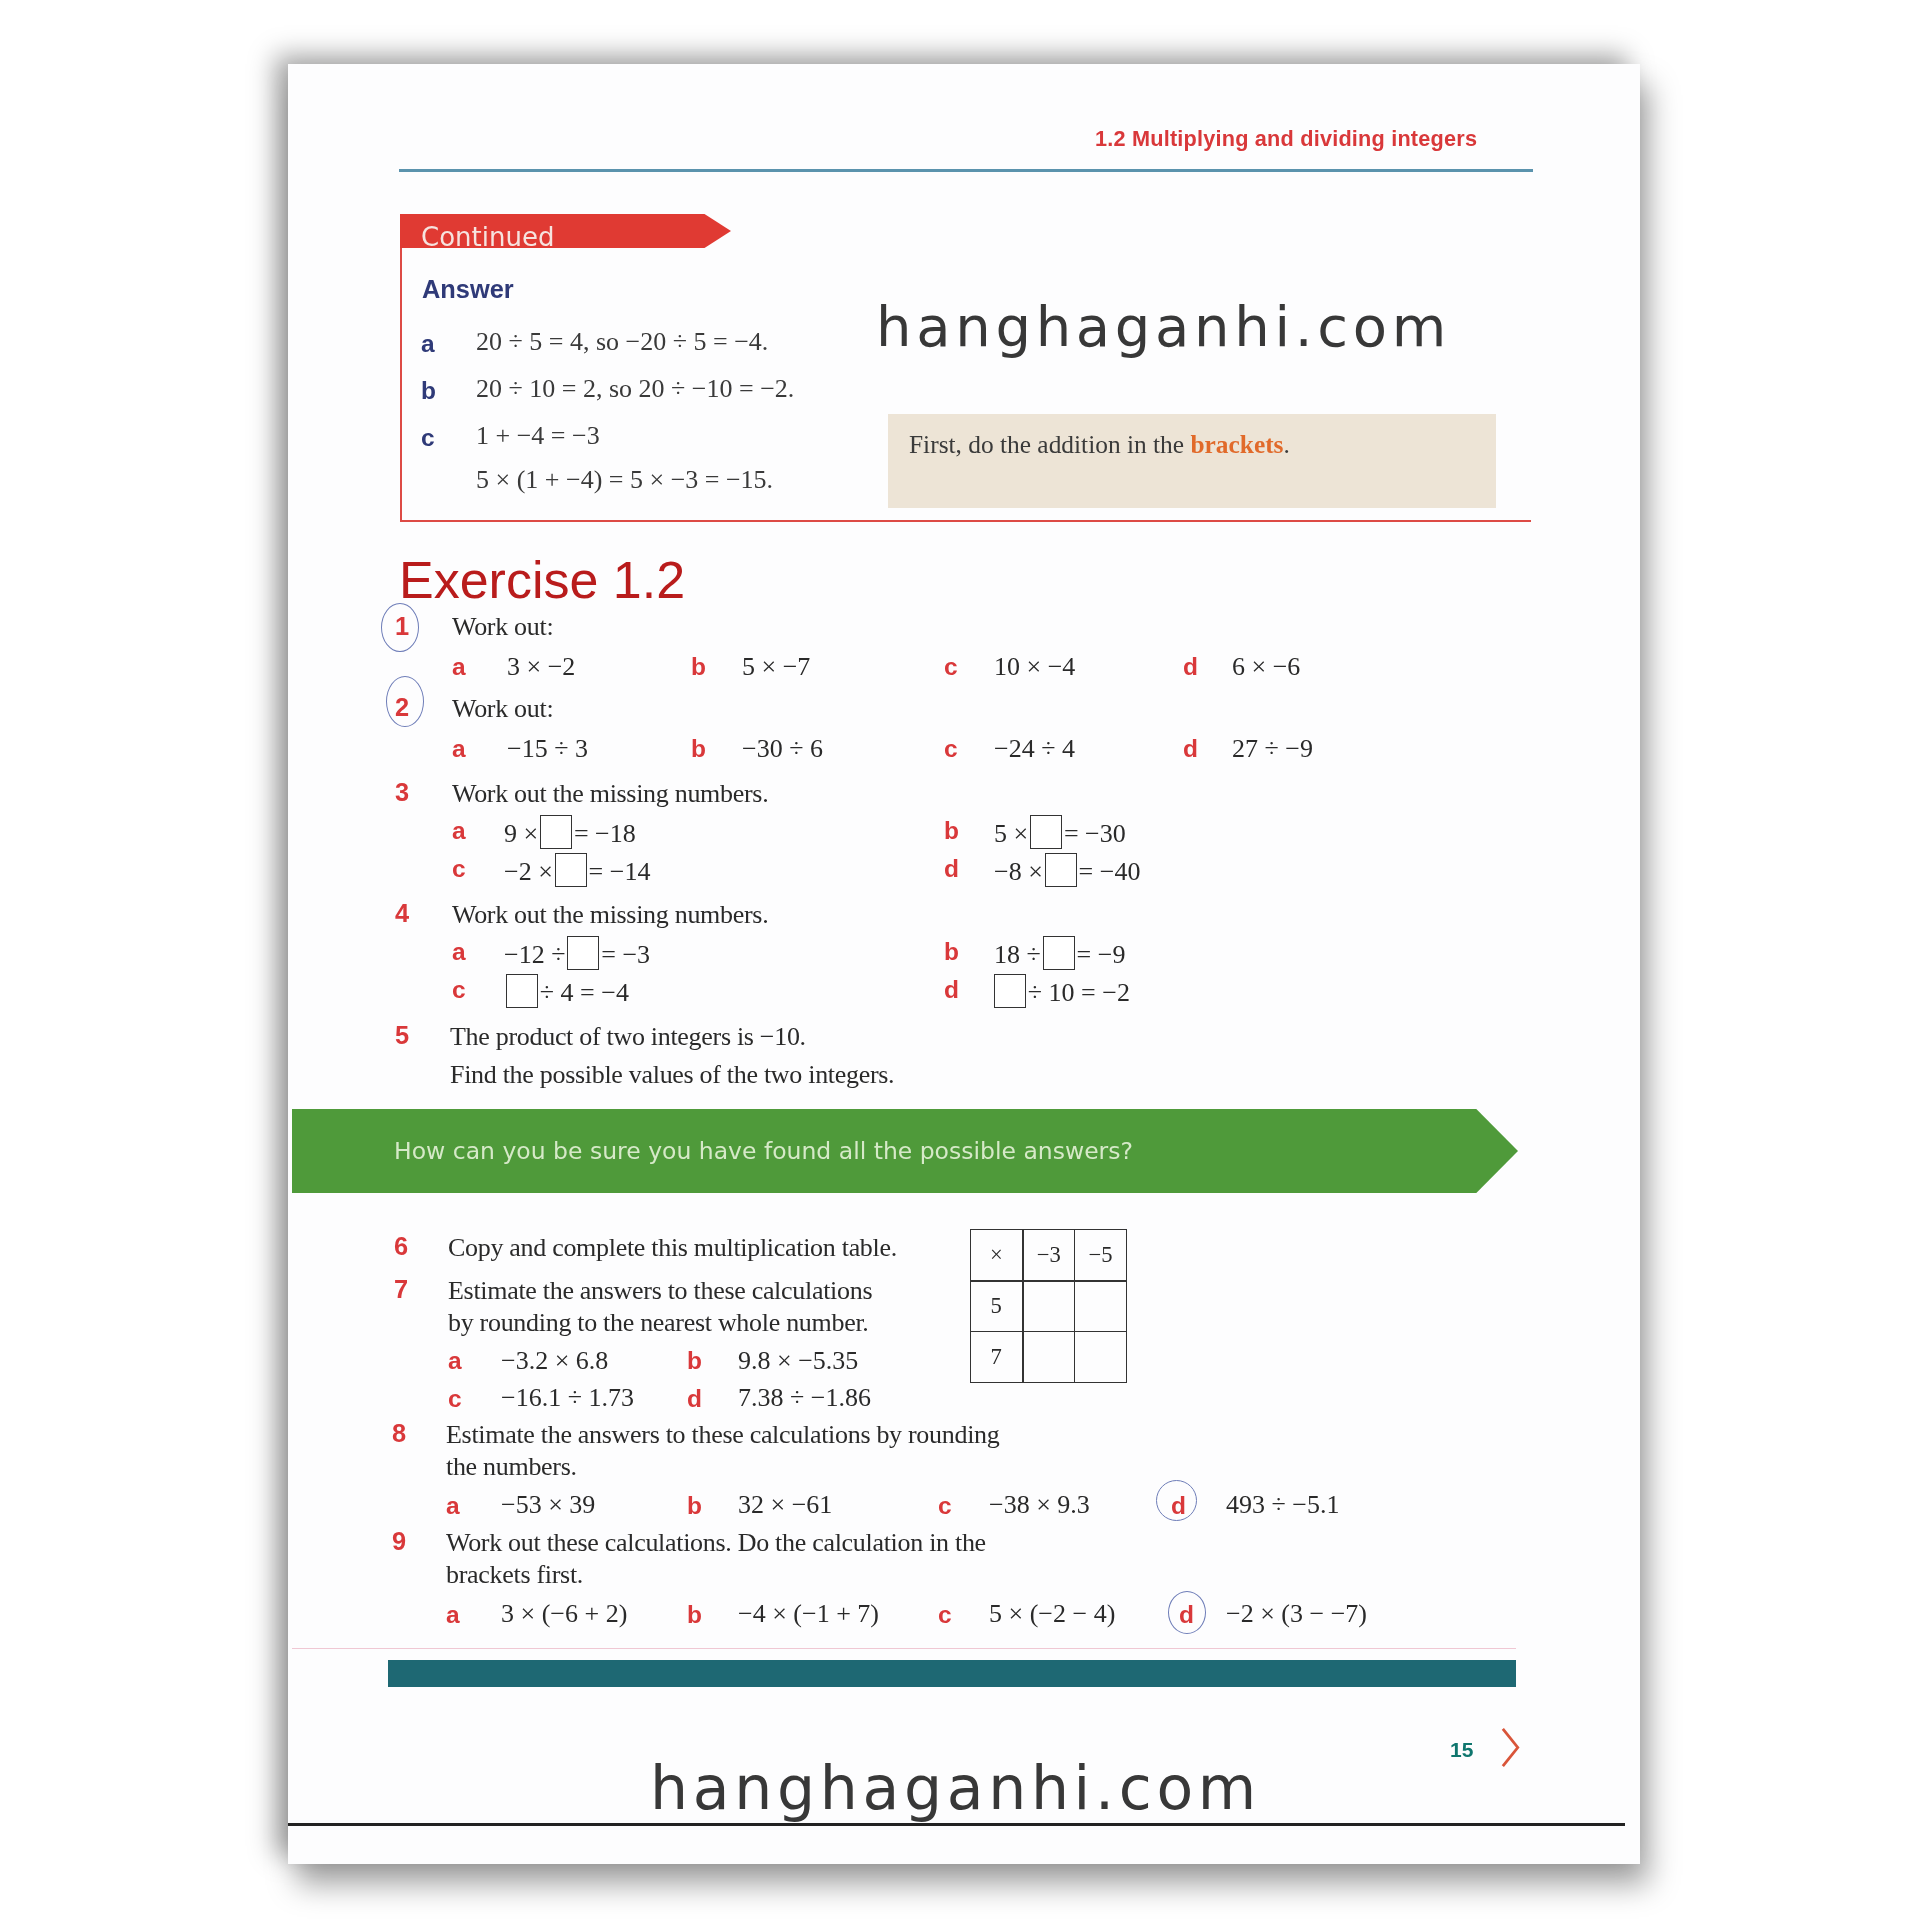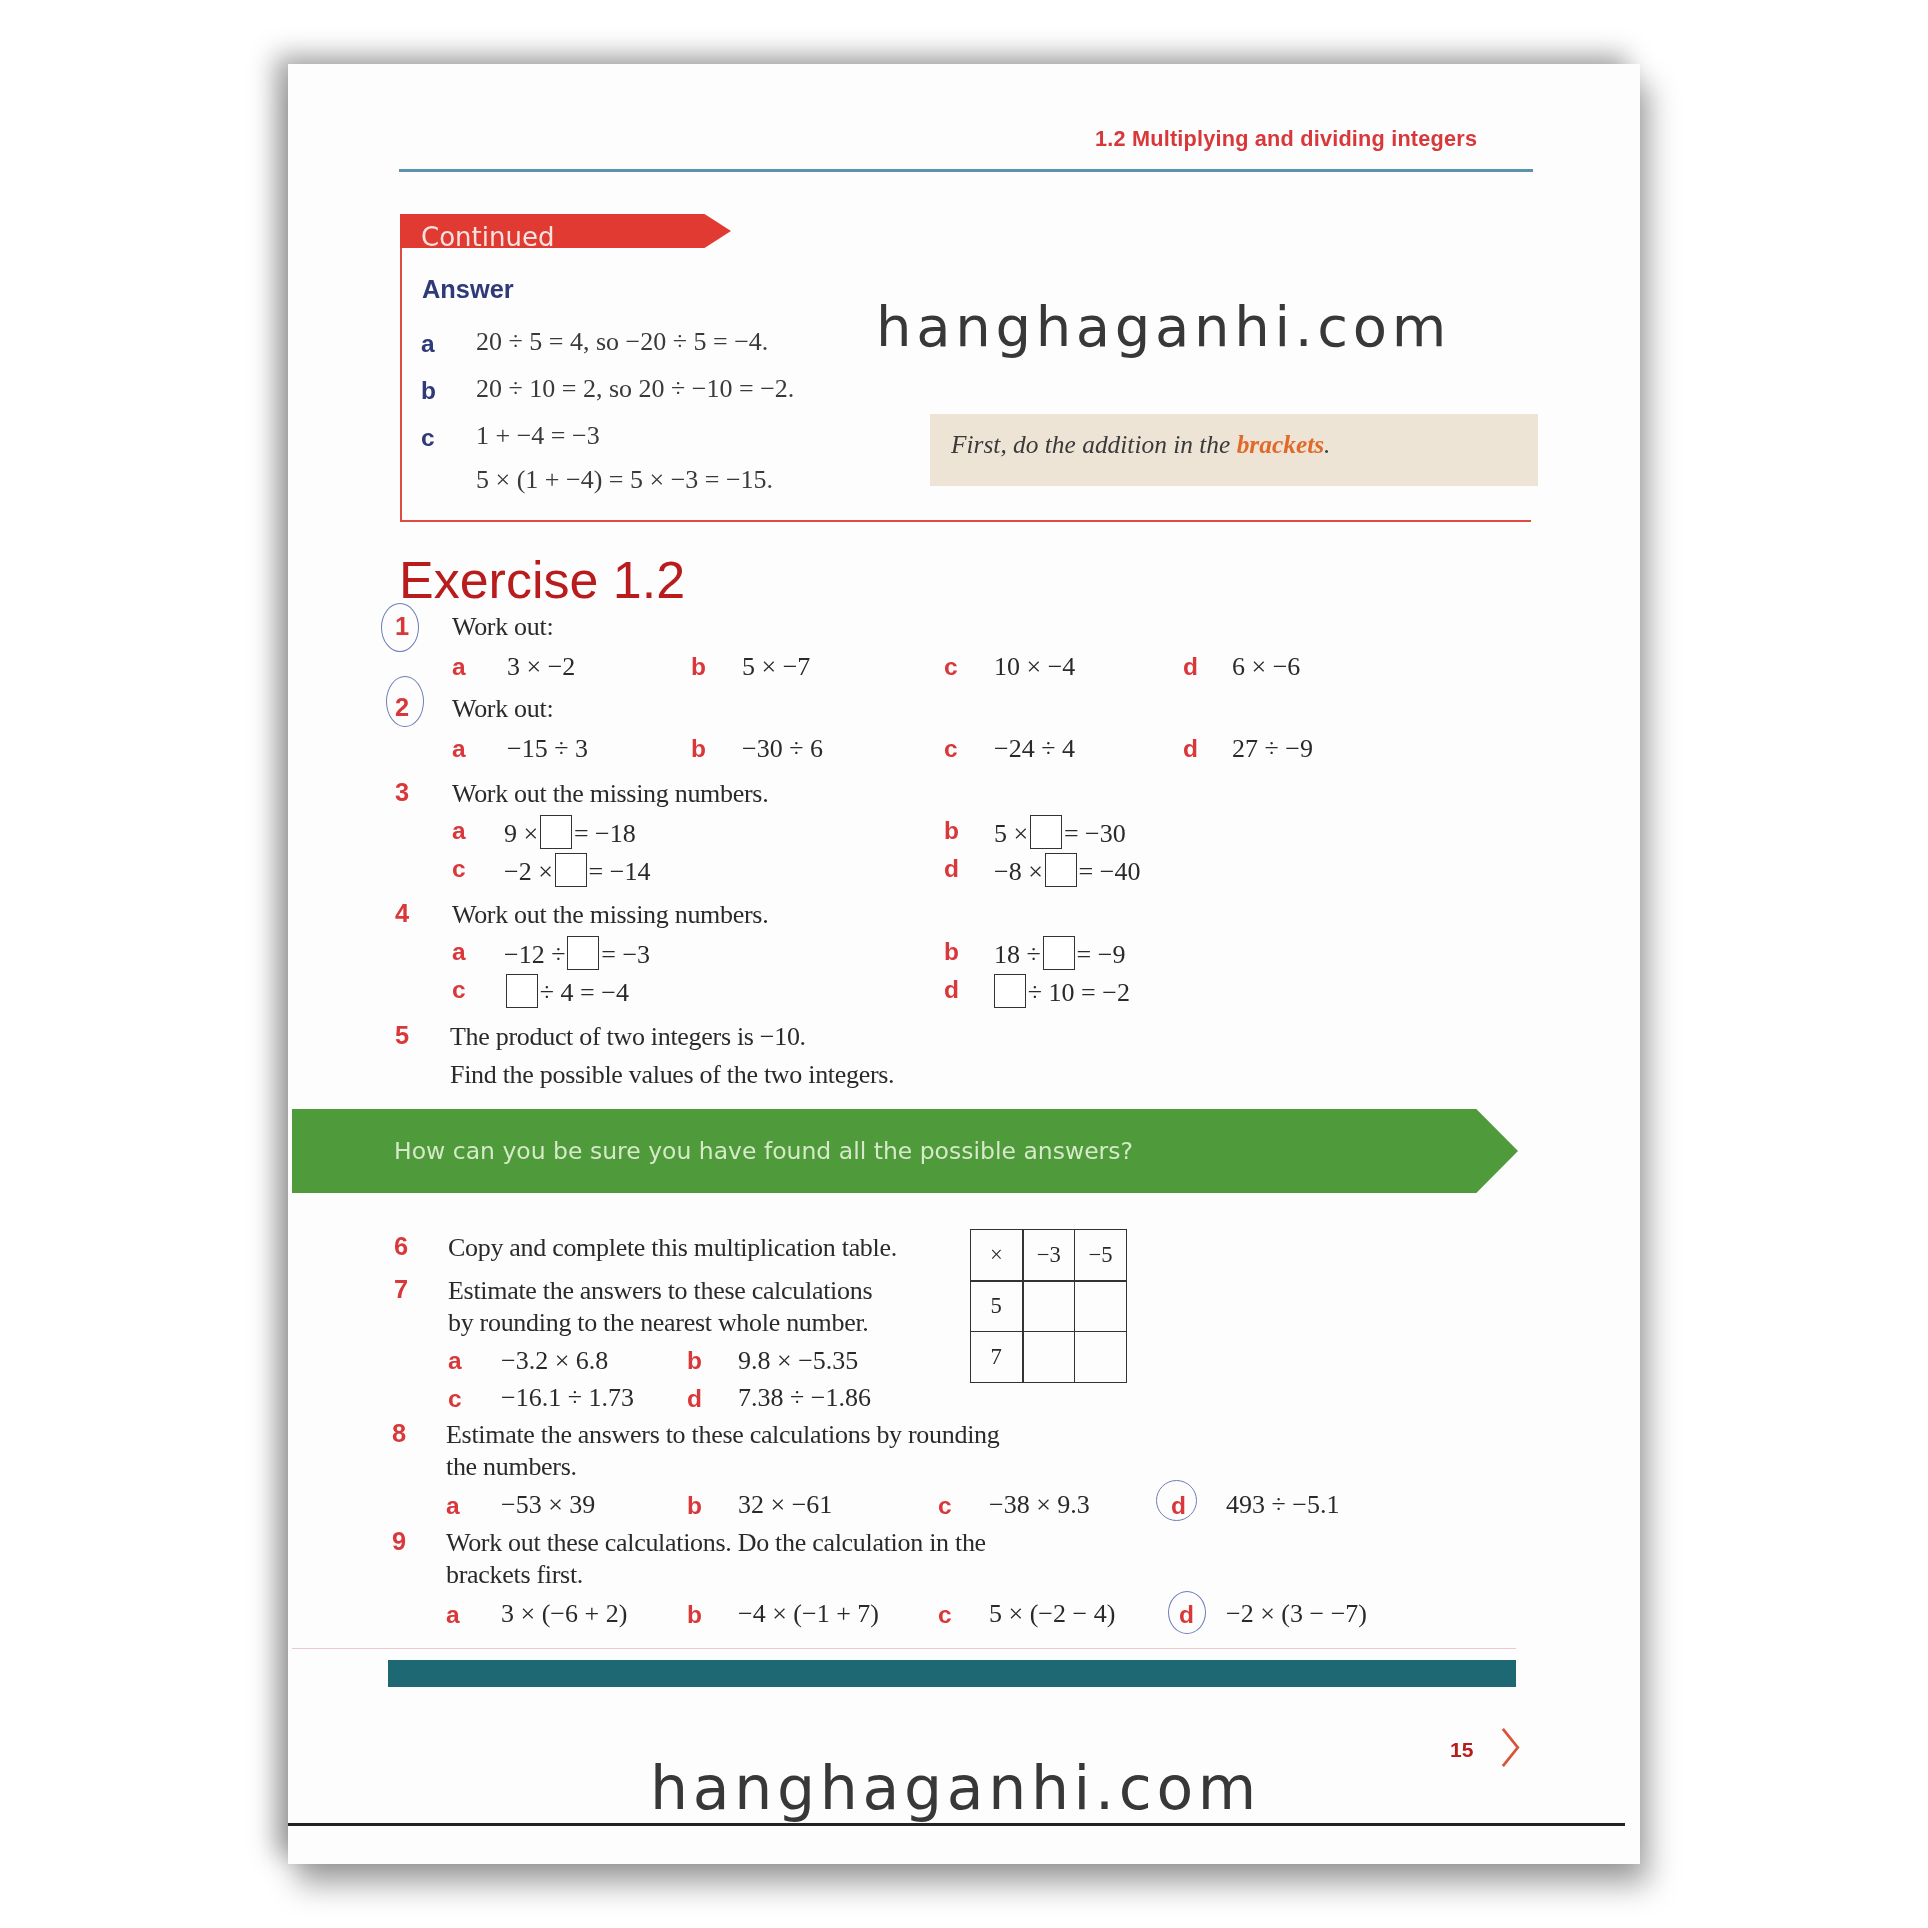--- a/index.html
+++ b/index.html
@@ -30,22 +30,22 @@
     color: #f6e3df; font-family: "DejaVu Sans", sans-serif; font-size: 26px;
     padding: 7.5px 0 0 21px;
   }
   .answer-label {
     left: 422px; top: 275px; font-family: "Liberation Sans", sans-serif; font-weight: bold;
     font-size: 25.4px; color: #2f3a78;
   }
   .ans-letter { font-family: "Liberation Sans", sans-serif; font-weight: bold; font-size: 24.5px; color: #2f3a78; }
   .ans-text { font-size: 26px; color: #3a3a3a; white-space: nowrap; }
   .hint-box {
-    left: 930px; top: 414px; width: 608px; height: 72px; background: #ede4d6;
-    padding: 9.4px 0 0 21px; font-size: 25.4px; color: #3a3a3a; line-height: 43px; font-style: italic;
+    left: 888px; top: 414px; width: 608px; height: 94px; background: #ede4d6;
+    padding: 9.4px 0 0 21px; font-size: 25.4px; color: #3a3a3a; line-height: 43px;
   }
   .hint-box .hl { color: #e16a2a; font-weight: bold; }
 
   .watermark {
     font-family: "DejaVu Sans", sans-serif; color: #383838; font-size: 56px;
     letter-spacing: 4.7px; white-space: nowrap;
   }
 
   .ex-title {
     left: 399px; top: 550px; font-family: "Liberation Sans", sans-serif; font-size: 52px; color: #b91c1c;
@@ -74,21 +74,21 @@
     width: 52px; height: 51px; border: 1.9px solid #333; text-align: center;
     font-size: 22.6px; color: #2a2a2a; vertical-align: middle;
   }
   .mtable tr:first-child td { border-bottom-width: 2.8px; }
   .mtable td:first-child { border-right-width: 2.8px; }
 
   .teal-bar { left: 388px; top: 1660px; width: 1128px; height: 27px; background: #1e6873; }
   .faint-rule { left: 292px; top: 1648px; width: 1224px; height: 0.9px; background: #f0c8d4; }
   .page-num {
     left: 1450px; top: 1738px; font-family: "Liberation Sans", sans-serif; font-weight: bold;
-    font-size: 21px; color: #b91c1c;
+    font-size: 21px; color: #0f766e;
   }
   .next-chev { left: 1499px; top: 1727px; }
   .bottom-rule { left: 288px; top: 1823px; width: 1337px; height: 2.8px; background: #222; }
 </style>
 </head>
 <body>
 
 <div class="page"></div>
 
 <div class="abs running-head">1.2  Multiplying and dividing integers</div>

